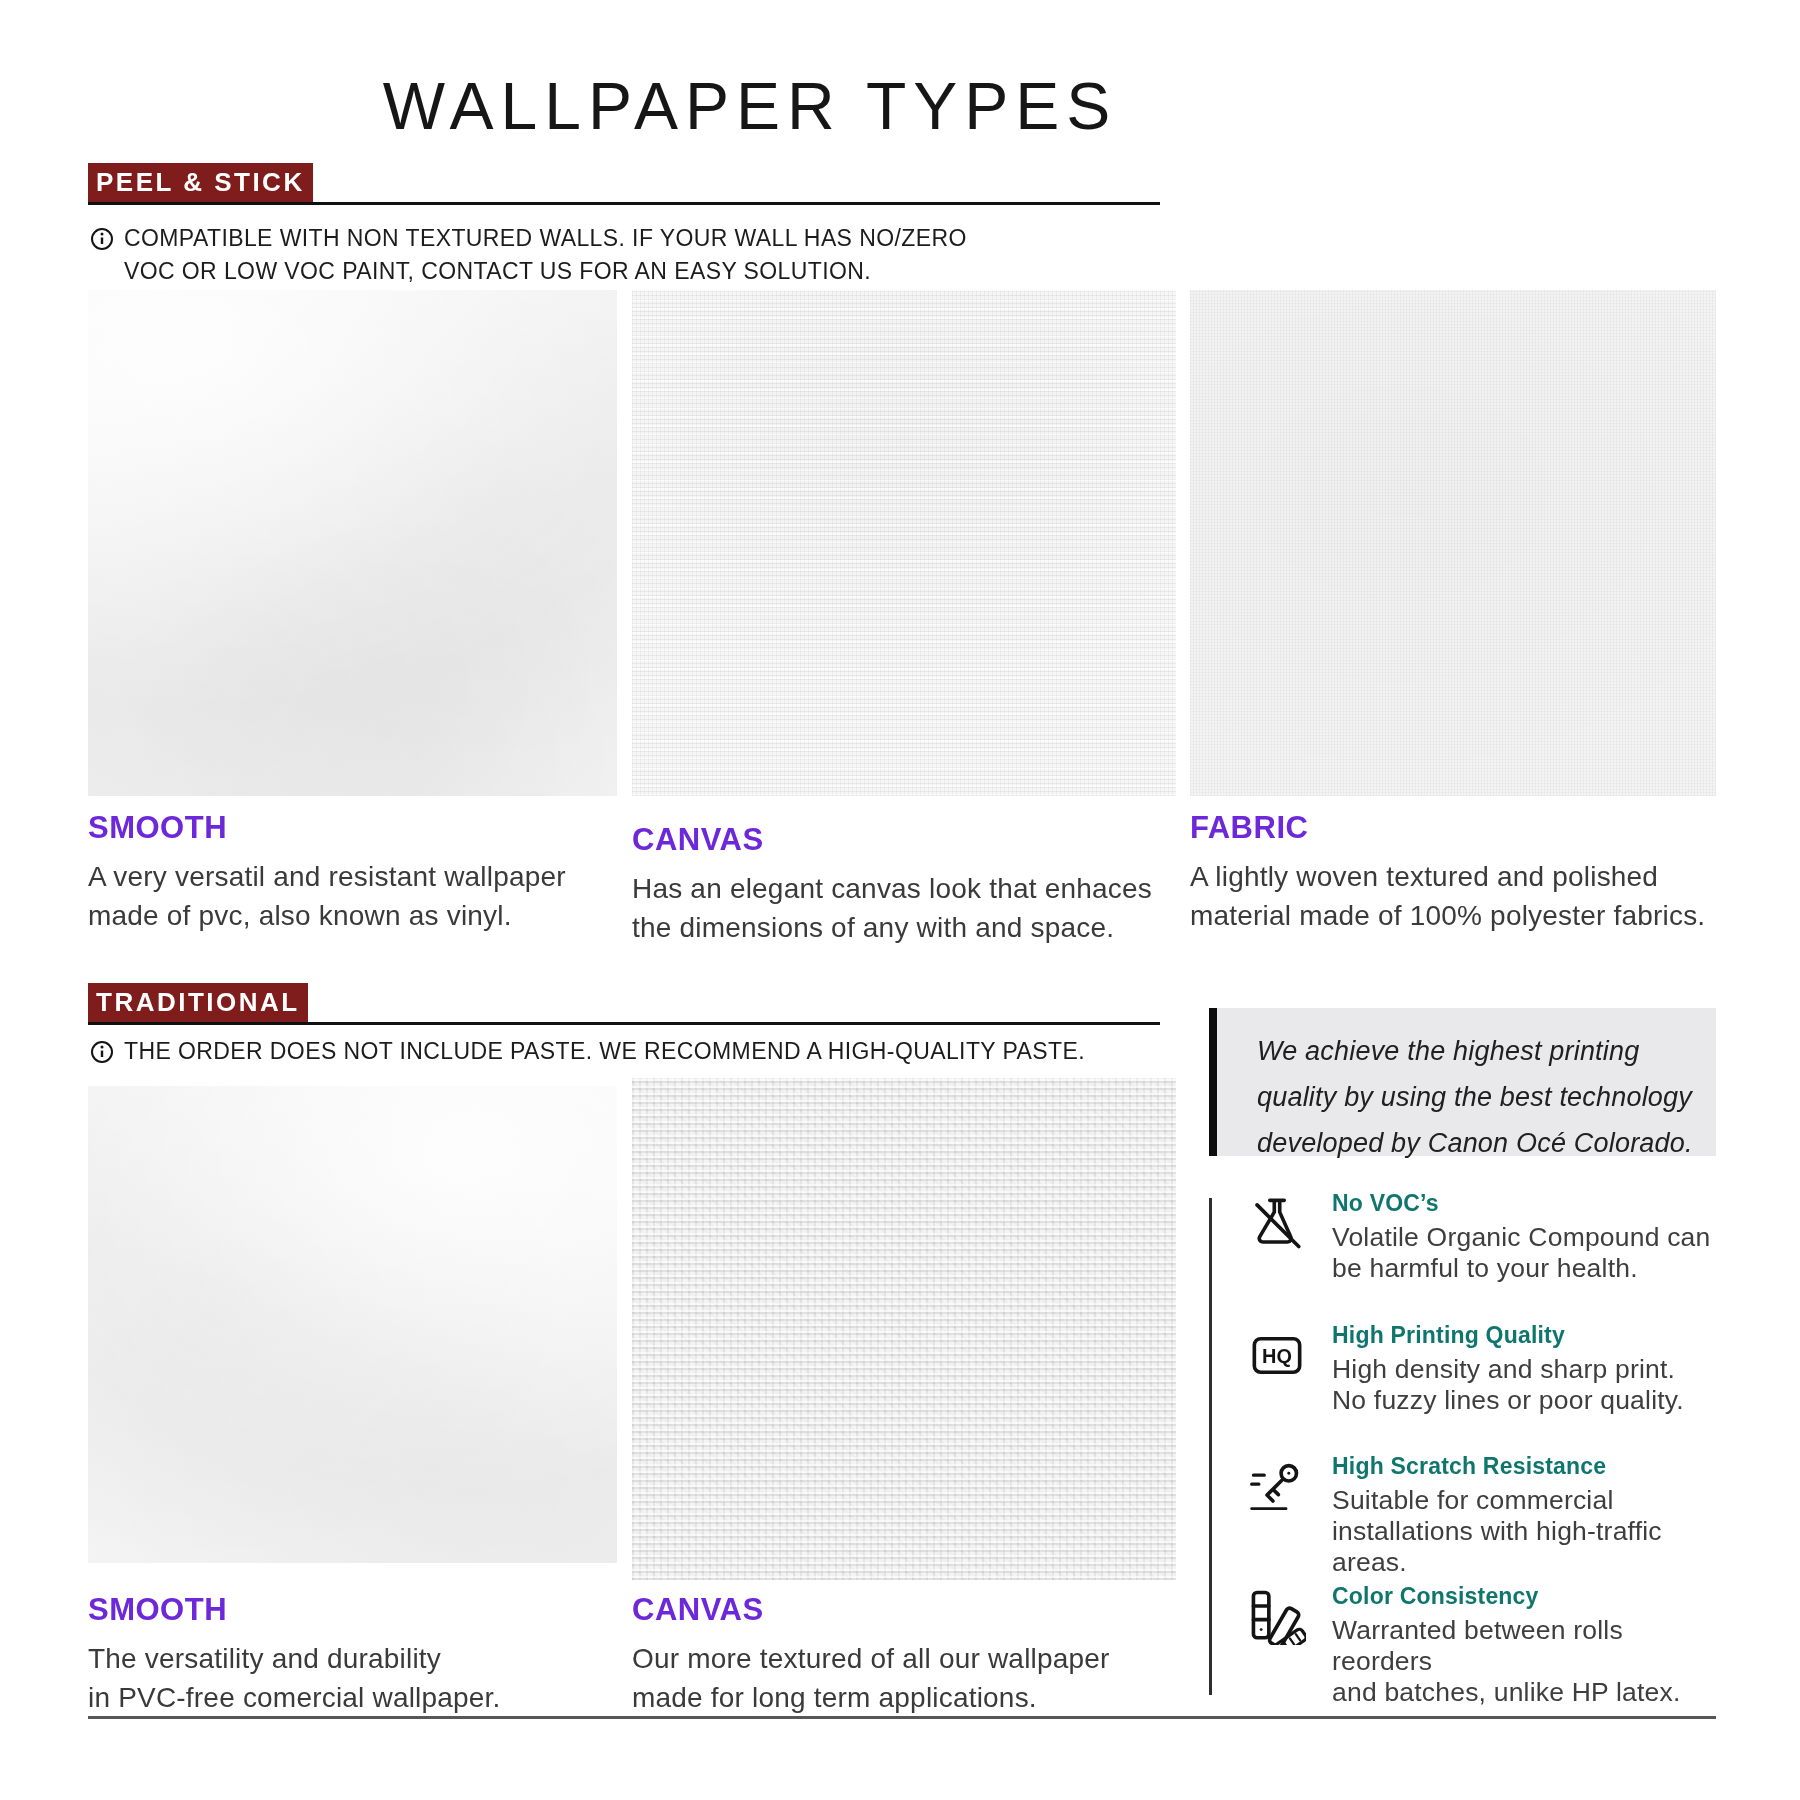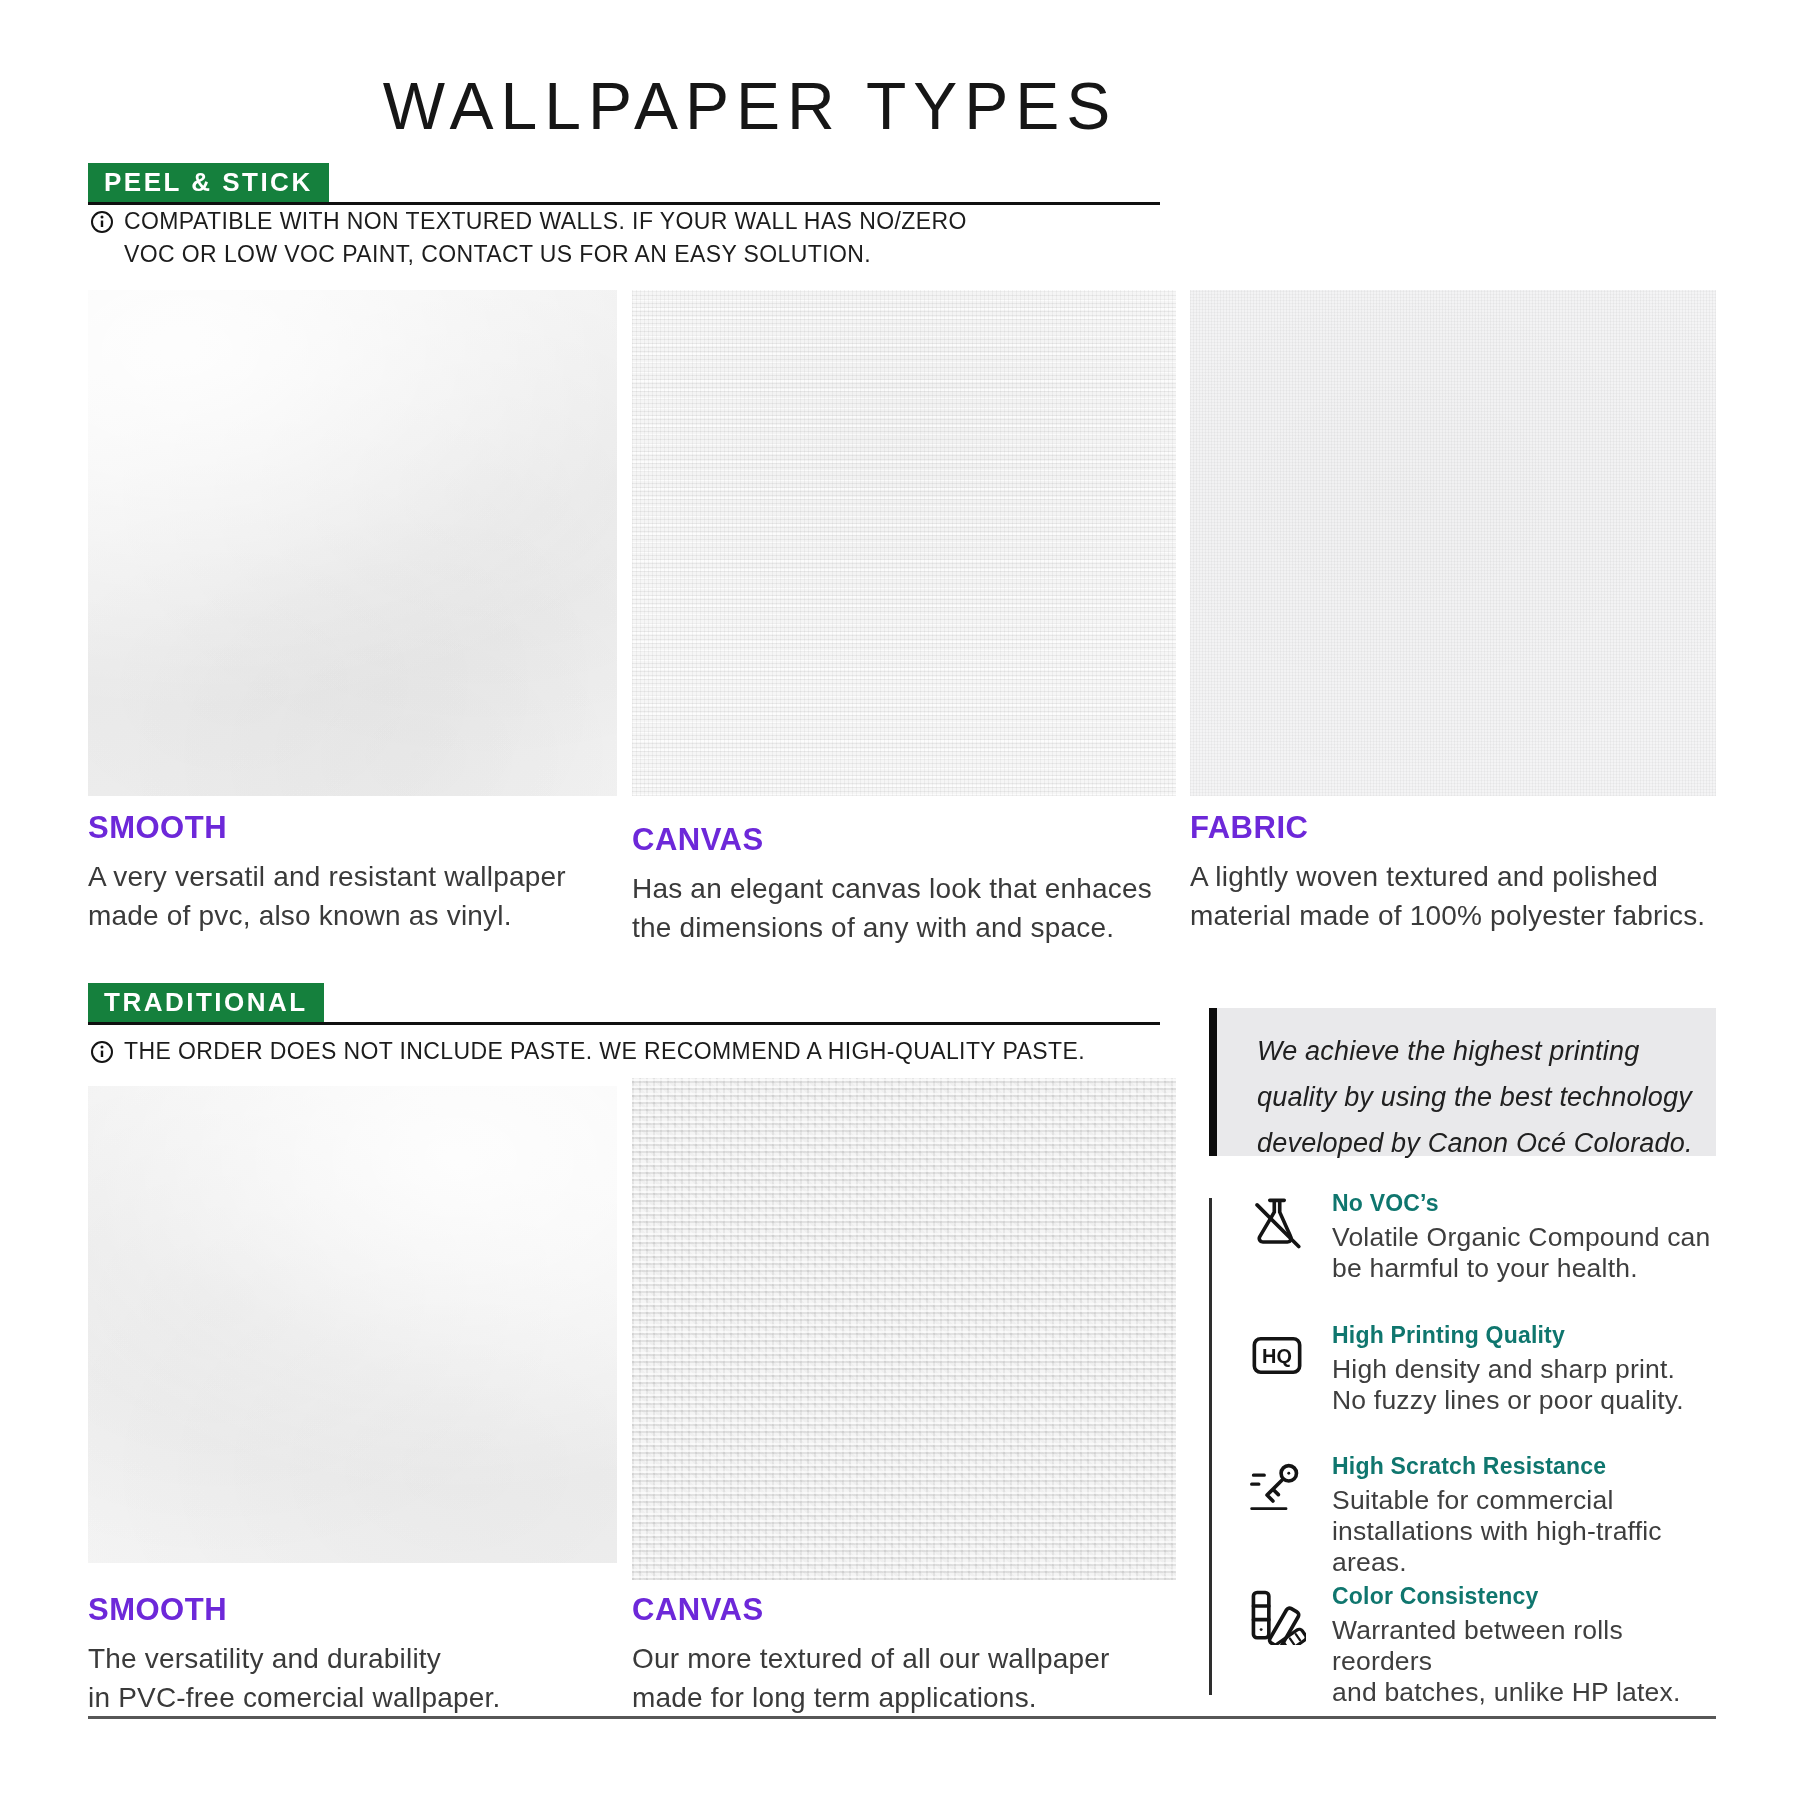--- a/index.html
+++ b/index.html
@@ -11,32 +11,32 @@
 
   
   .page-title{
     left:100px;top:68px;width:1300px;text-align:center;
     font-size:66px;font-weight:400;letter-spacing:7px;color:#161616;
   }
 
   
   .section-header{height:39px;border-bottom:3px solid #101010;}
   .badge{
-    display:inline-block;background:#15803d;color:#ffffff;
+    display:inline-block;background:#7f1d1d;color:#ffffff;
     font-size:26px;font-weight:700;letter-spacing:2.5px;
-    line-height:39px;padding:0 16px;vertical-align:bottom;
+    line-height:39px;padding:0 8px;vertical-align:bottom;
   }
   #header-peel{left:88px;top:163px;width:1072px;}
   #header-trad{left:88px;top:983px;width:1072px;}
 
   
   .note{display:flex;gap:10px;font-size:23px;font-weight:500;letter-spacing:0.4px;
         color:#1c1c1c;line-height:33px;}
   .note .icn{flex:0 0 24px;padding-top:5px;}
-  #note-peel{left:90px;top:205px;}
+  #note-peel{left:90px;top:222px;}
   #note-trad{left:90px;top:1035px;}
 
   
   .swatch{position:absolute;}
   .tex-smooth{
     background:
       radial-gradient(900px 600px at 18% 12%, rgba(255,255,255,0.85), rgba(255,255,255,0) 60%),
       radial-gradient(700px 500px at 75% 40%, rgba(0,0,0,0.035), rgba(0,0,0,0) 55%),
       radial-gradient(800px 600px at 28% 78%, rgba(0,0,0,0.03), rgba(0,0,0,0) 55%),
       radial-gradient(500px 420px at 62% 92%, rgba(0,0,0,0.028), rgba(0,0,0,0) 60%),

